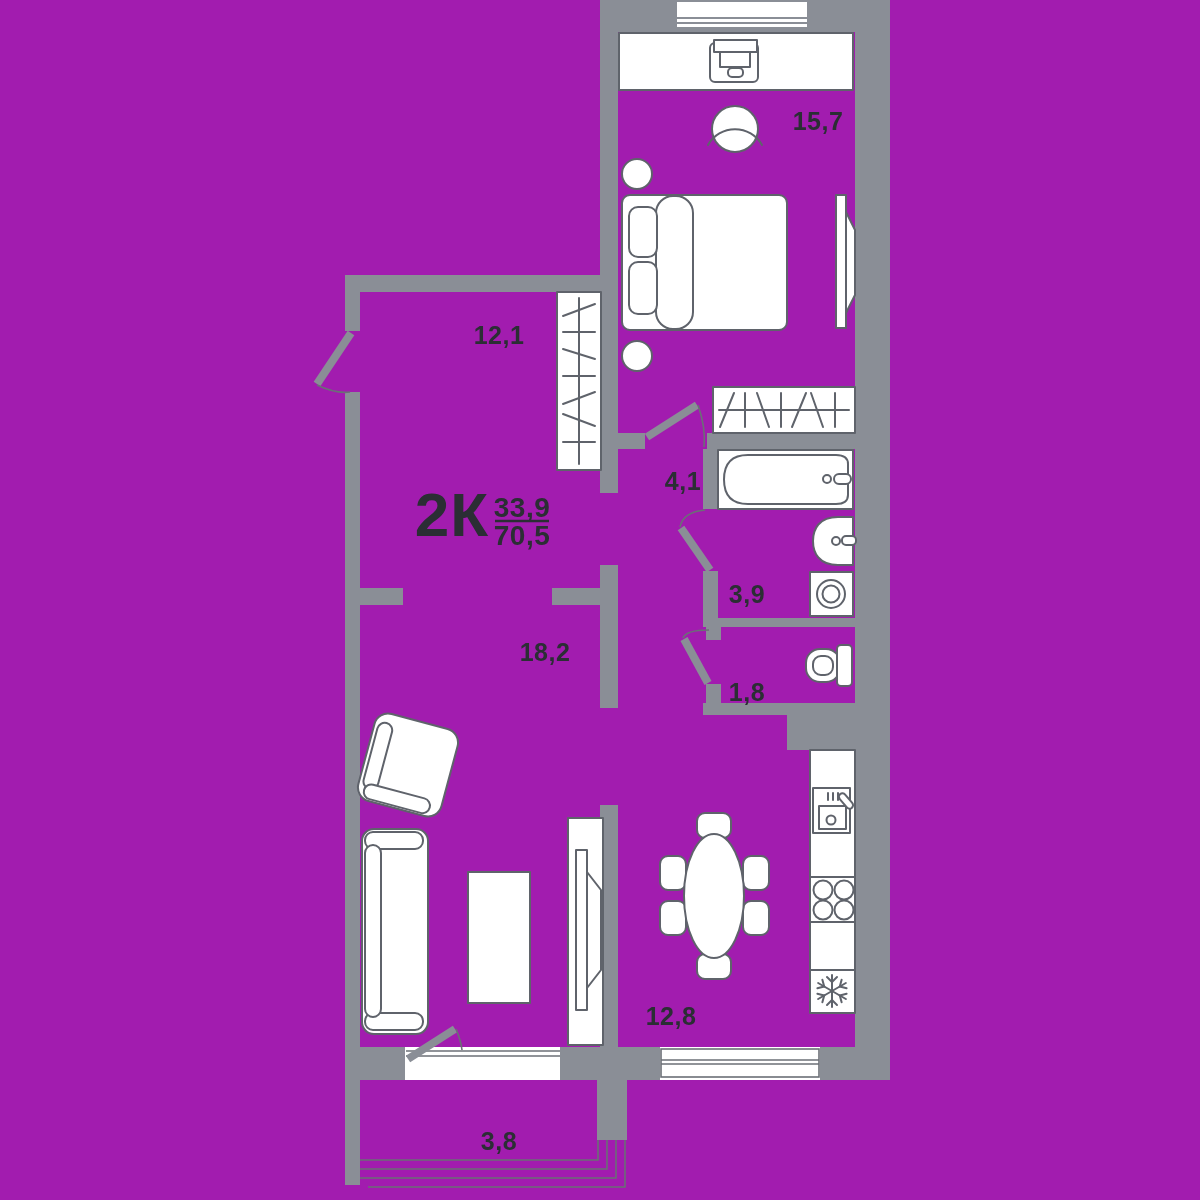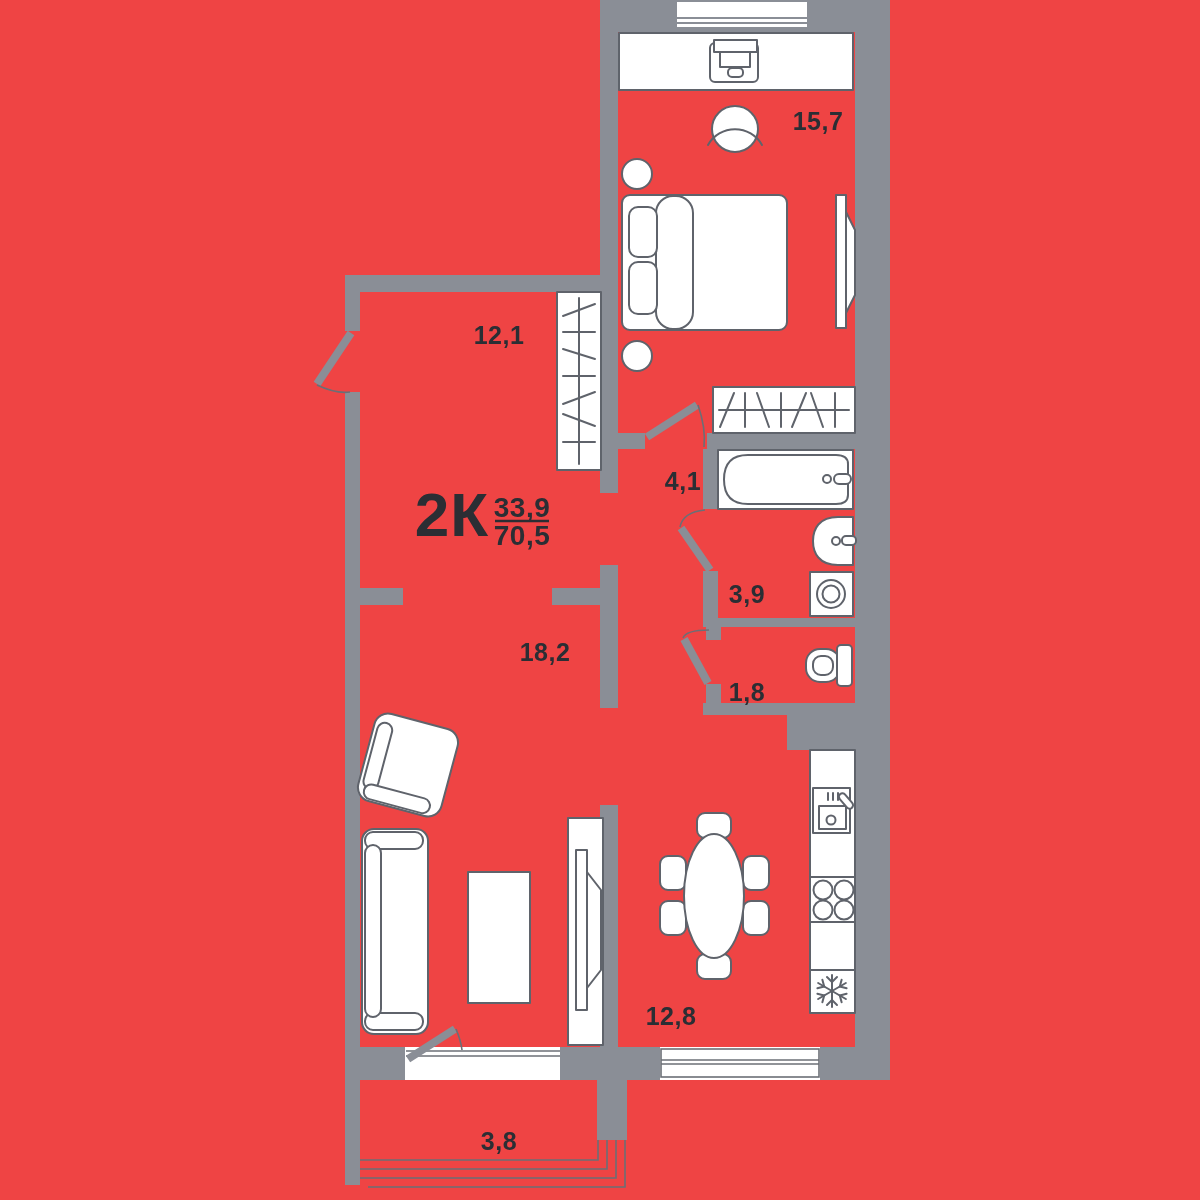--- a/index.html
+++ b/index.html
@@ -1,16 +1,16 @@
 <!DOCTYPE html>
 <html><head>
 <meta charset="utf-8">
 <style>
   html,body{margin:0;padding:0;background:#fff;}
-  .stage{position:relative;width:1200px;height:1200px;background:#ef4444;overflow:hidden;
+  .stage{position:relative;width:1200px;height:1200px;background:#a21caf;overflow:hidden;
          font-family:"Liberation Sans", sans-serif;}
   svg{display:block;}
   text{font-family:"Liberation Sans", sans-serif;fill:#2B2E34;font-weight:bold;letter-spacing:.5px;}
   .area-label{font-size:25px;}
   .title-label{font-size:62px;letter-spacing:1px;}
   .frac-label{font-size:28px;}
 </style>
 </head>
 <body>
 

